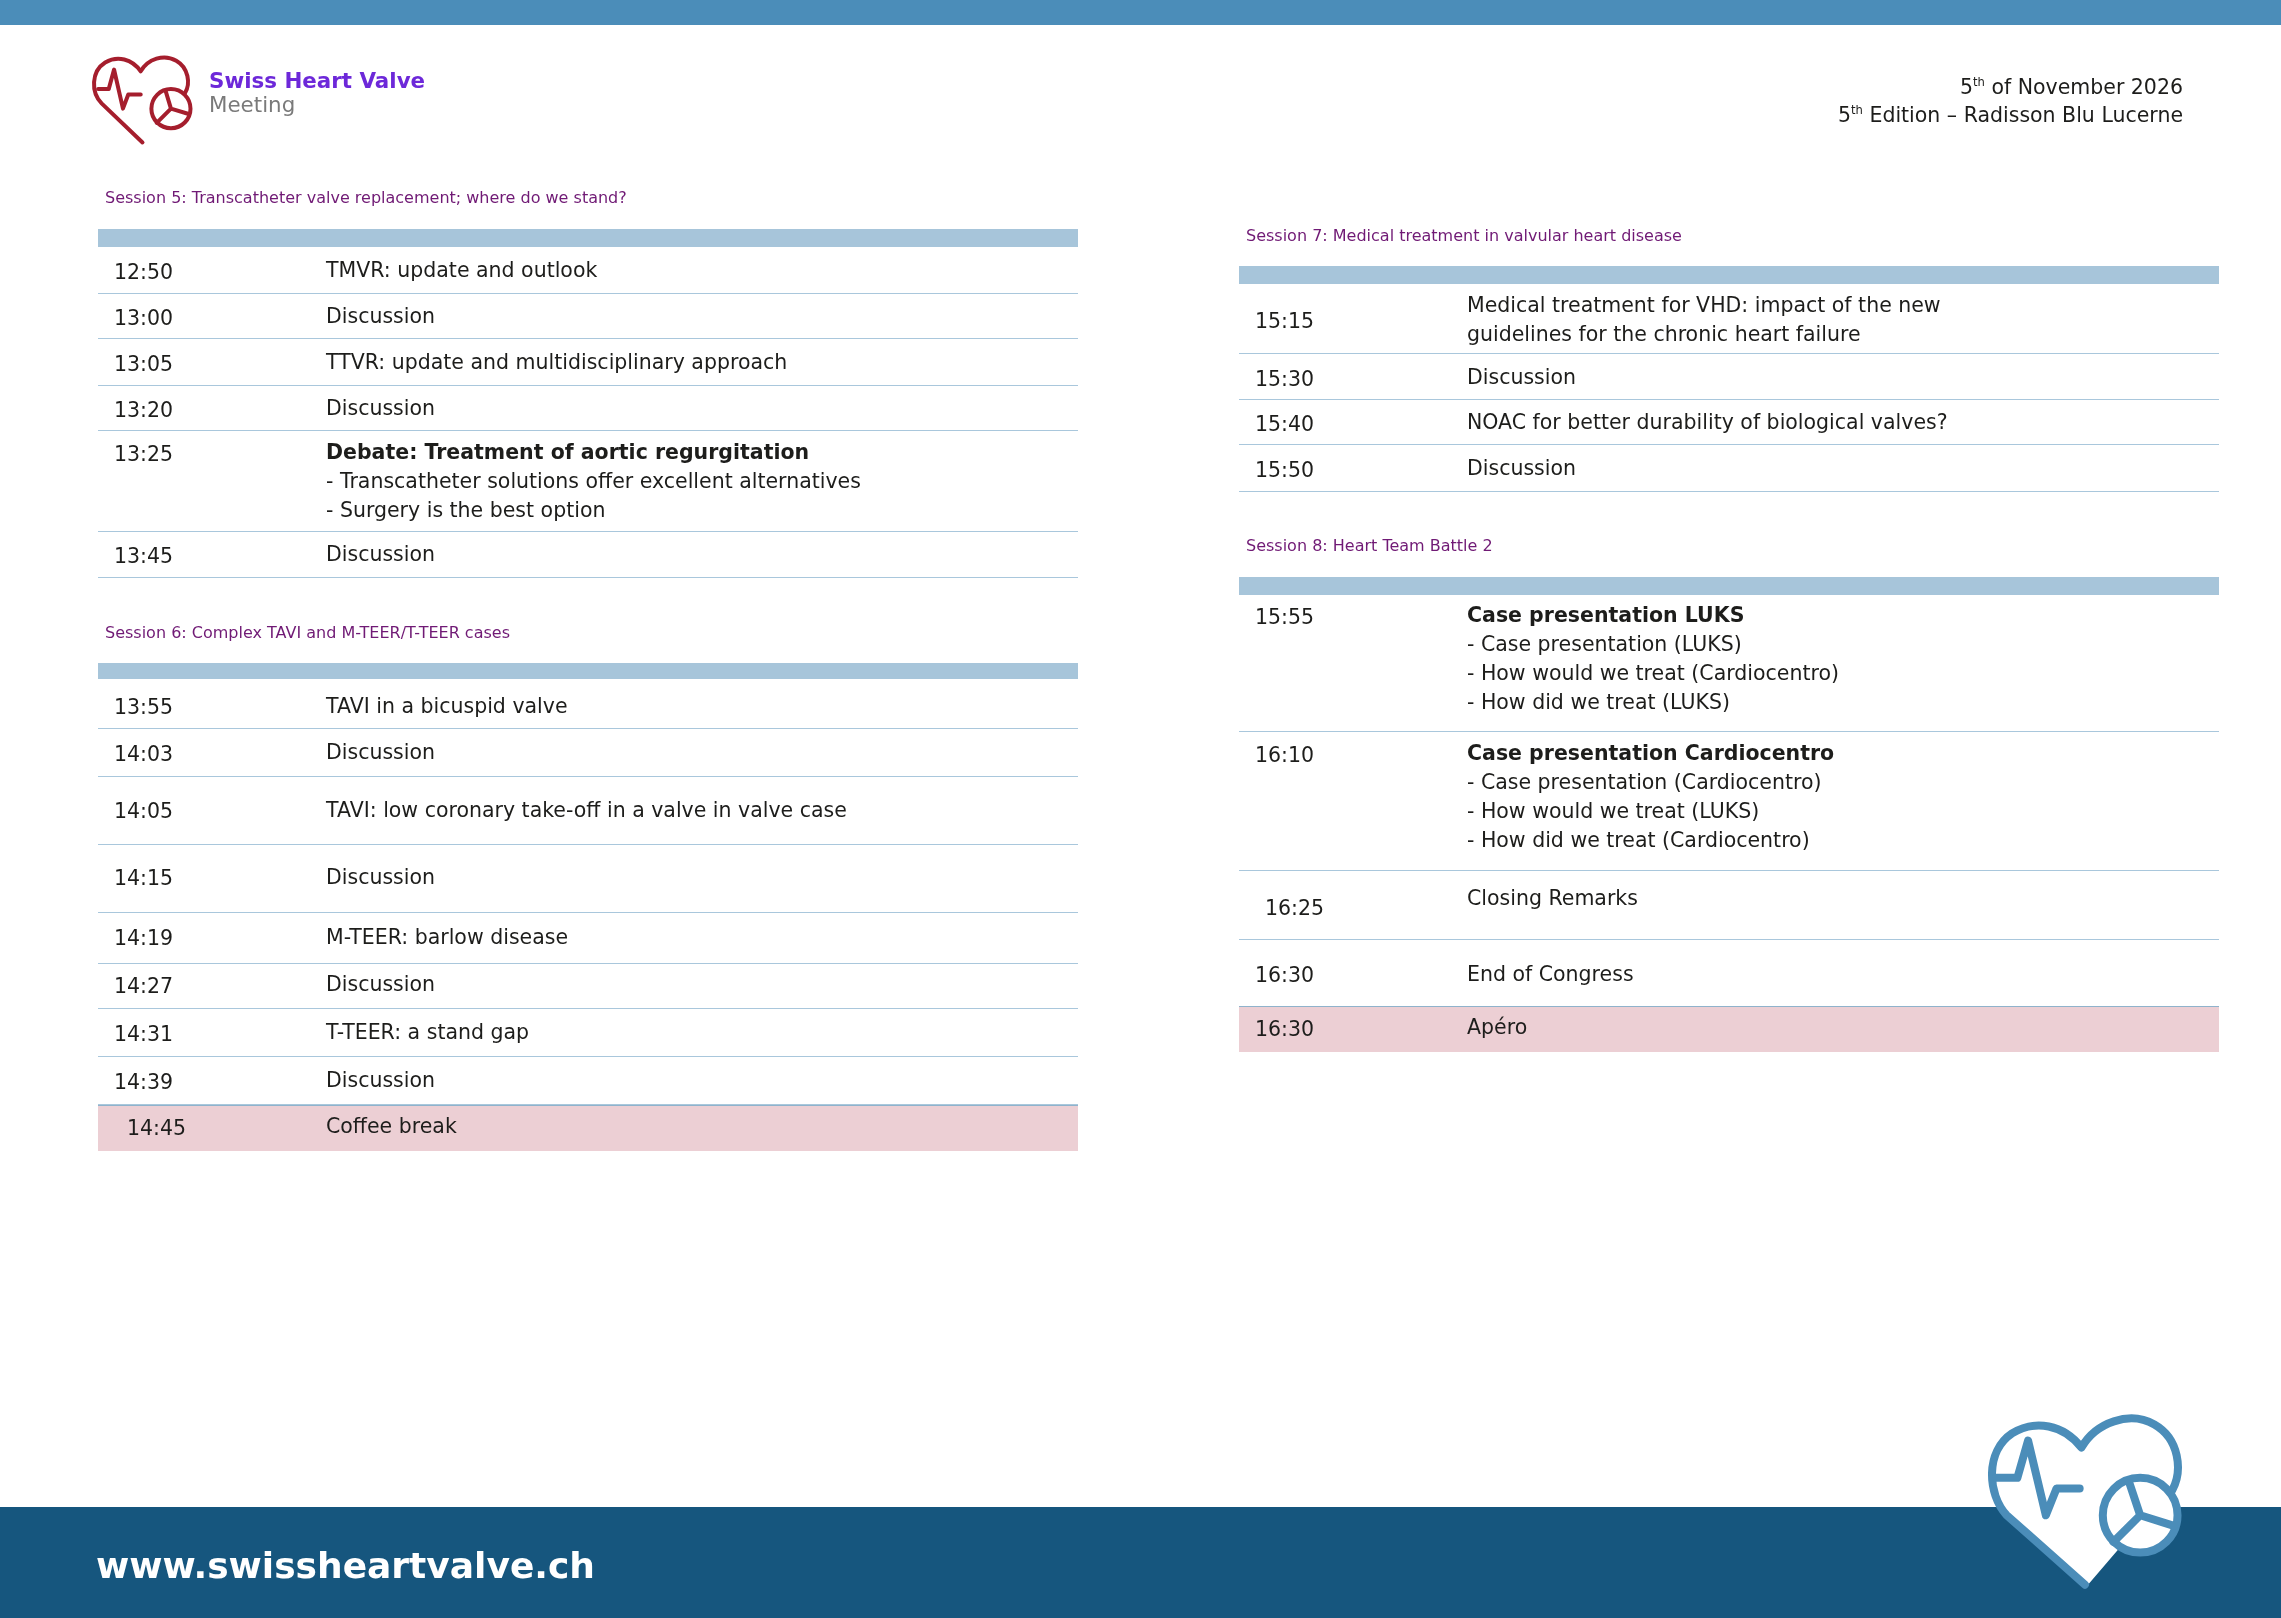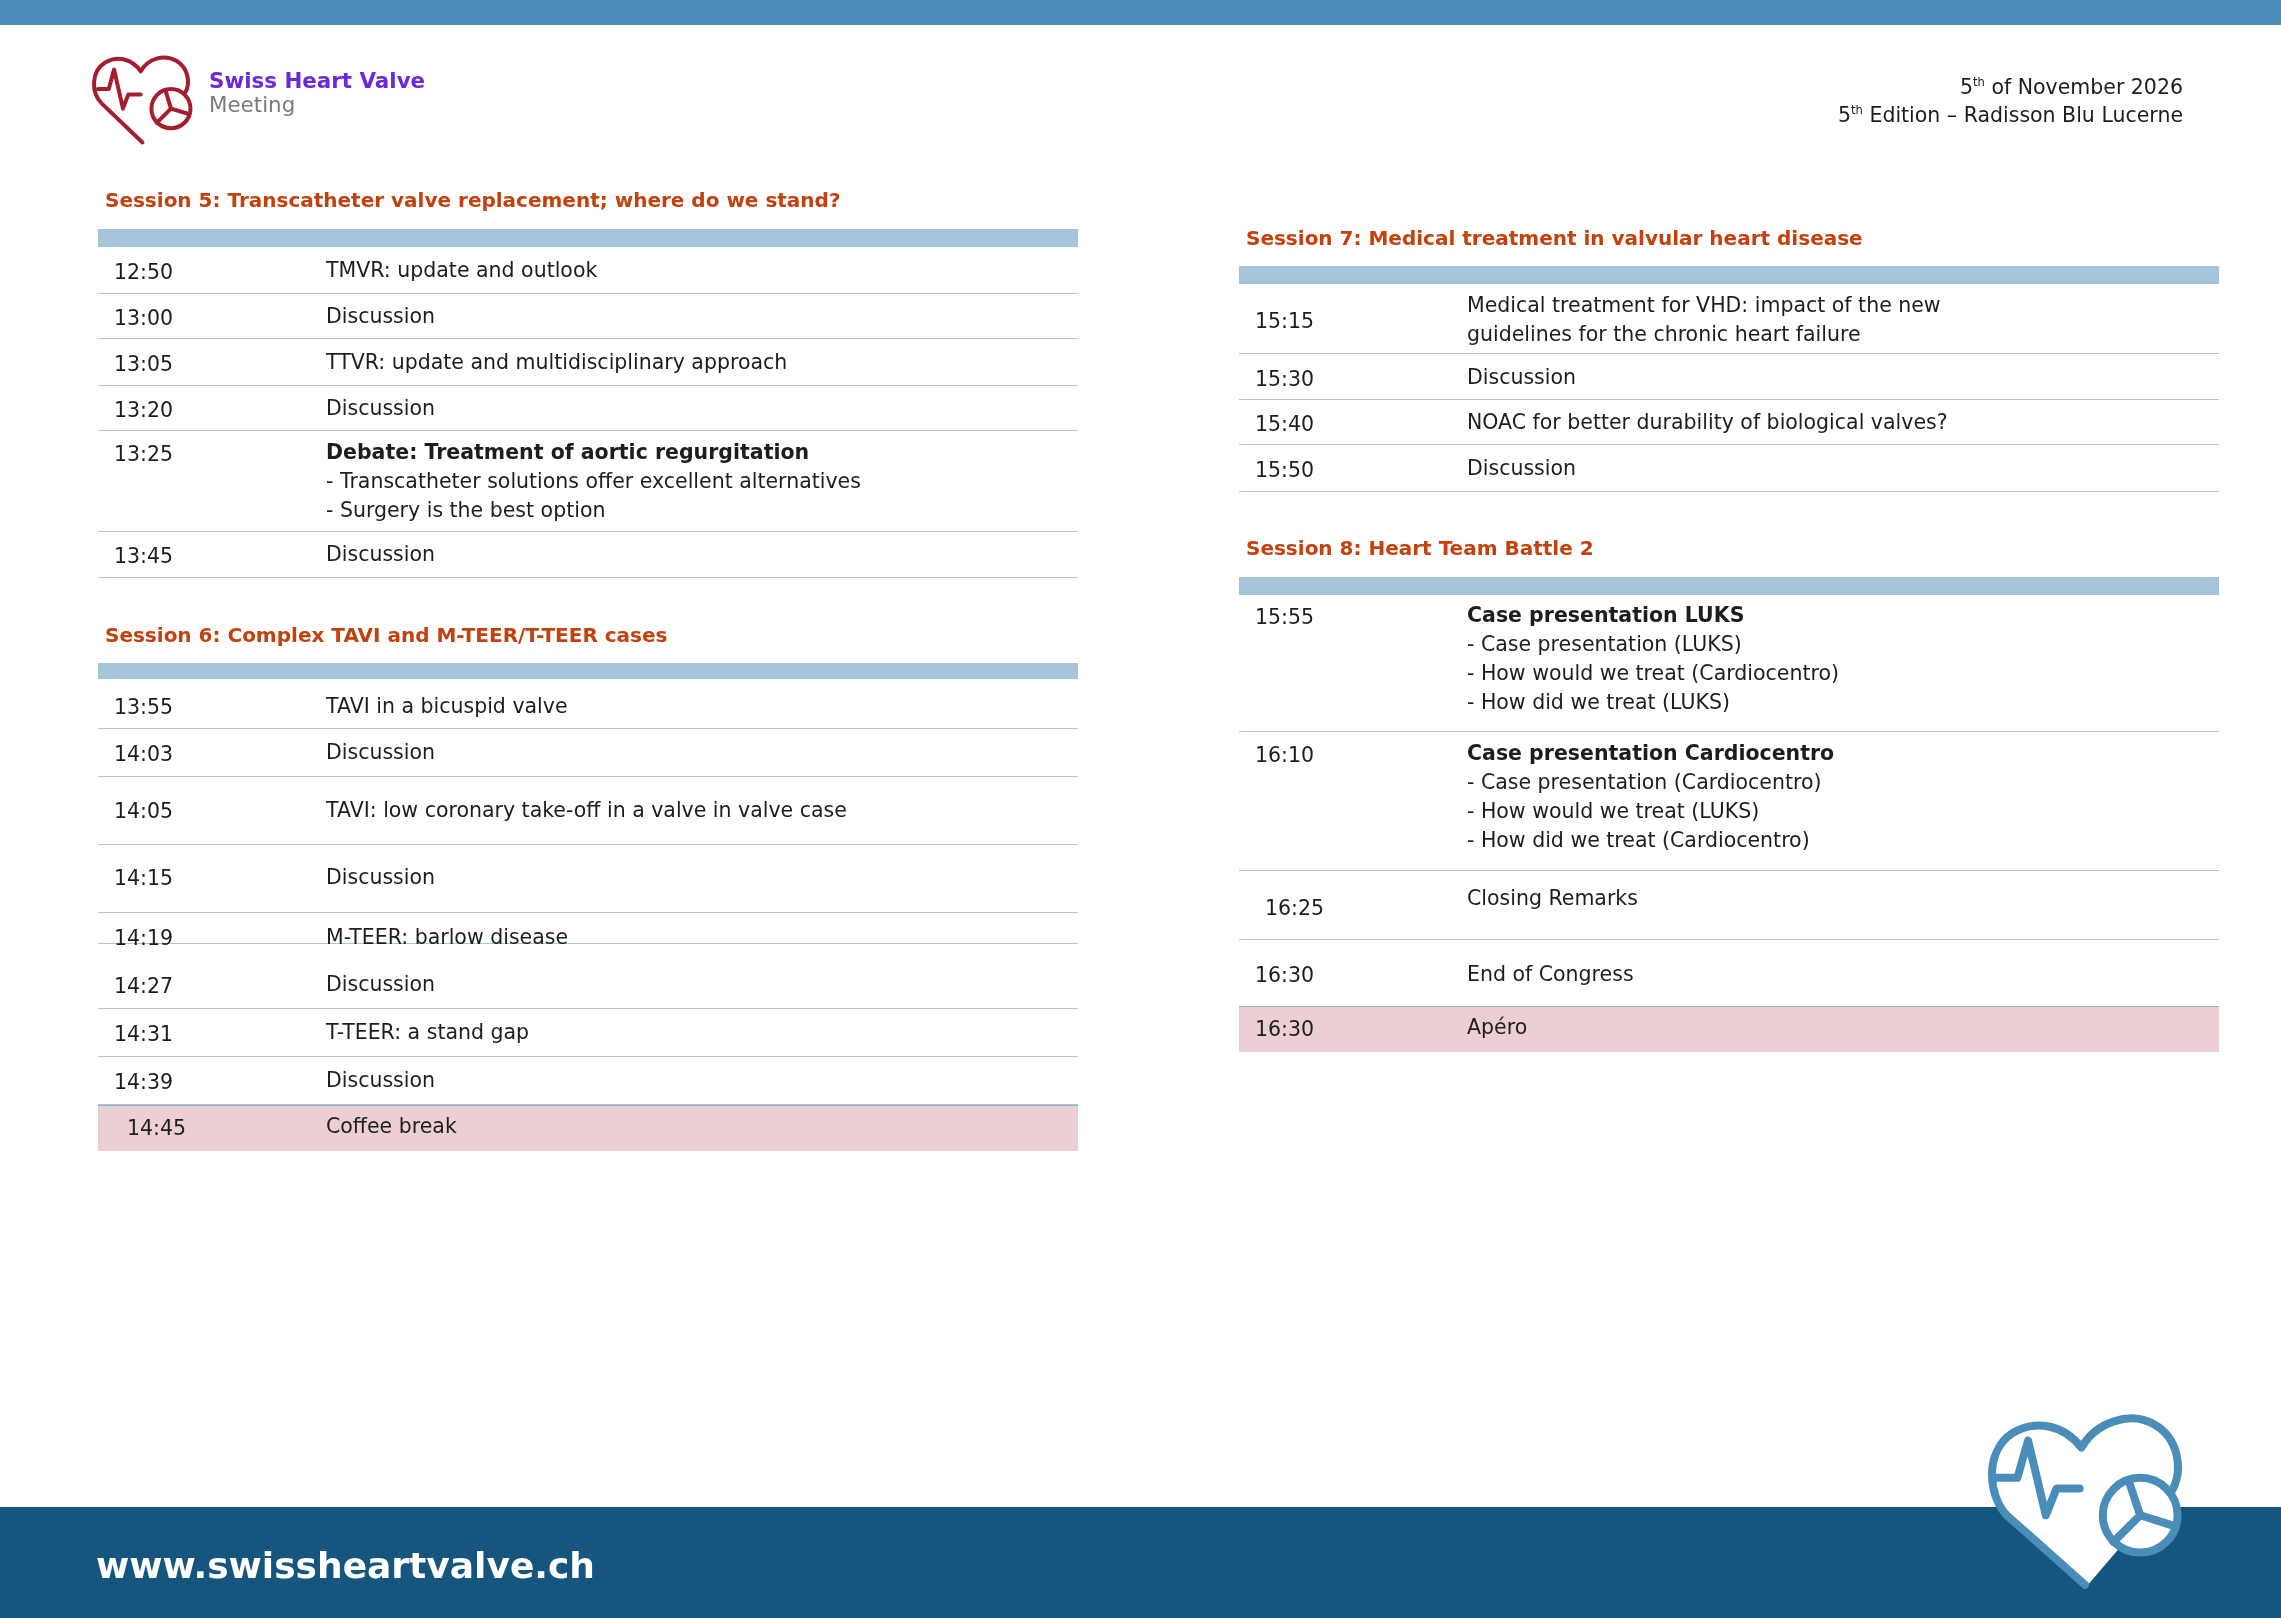--- a/index.html
+++ b/index.html
@@ -5,21 +5,21 @@
   html, body { margin:0; padding:0; }
   body { width:2281px; height:1618px; position:relative; background:#ffffff; overflow:hidden;
          font-family:"DejaVu Sans", sans-serif; color:#1d1d1b; }
   .topbar { position:absolute; left:0; top:0; width:2281px; height:25px; background:#4b8db9; }
   .logo { position:absolute; left:89px; top:50px; width:107px; height:96px; }
   .brand { position:absolute; left:209px; top:68px; }
   .brand .l1 { font-size:21.4px; font-weight:bold; color:#6d28d9; line-height:25px; }
   .brand .l2 { font-size:21.4px; color:#7a7a7a; line-height:23px; }
   .event { position:absolute; right:98px; top:73px; text-align:right; font-size:20.5px; line-height:28px; color:#1d1d1b; }
   .event sup { font-size:11.6px; vertical-align:super; line-height:0; }
-  .sess-title { position:absolute; font-size:20px; font-weight:bold; color:#c2410c; white-space:nowrap; }
+  .sess-title { position:absolute; font-size:16px; font-weight:normal; color:#701a75; white-space:nowrap; }
   .bar { position:absolute; height:18px; background:#a7c5da; }
   .row { position:absolute; border-bottom:1.8px solid #a9c7dc; box-sizing:border-box; }
   .row.pink { background:#eccfd4; border-bottom:none; border-top:1.8px solid #8fb3cc; }
   .time { position:absolute; left:16px; font-size:20.5px; color:#1d1d1b; }
   .desc { position:absolute; left:228px; font-size:20.5px; line-height:29px; color:#1d1d1b; }
   .desc .b { font-weight:bold; }
   .footer { position:absolute; left:0; top:1507px; width:2281px; height:111px; background:#16567e; }
   .url { position:absolute; left:96px; top:1545px; font-size:36px; font-weight:bold; color:#ffffff; }
   .biglogo { position:absolute; left:1980px; top:1401px; width:210px; height:192px; }
 </style>
@@ -91,21 +91,21 @@
   <span class="desc" style="top:9px;">Discussion</span>
 </div>
 <div class="row" style="left:98px; top:777px; width:980px; height:68px;">
   <span class="time" style="top:22px;">14:05</span>
   <span class="desc" style="top:18.7px;">TAVI: low coronary take-off in a valve in valve case</span>
 </div>
 <div class="row" style="left:98px; top:845px; width:980px; height:68px;">
   <span class="time" style="top:21.4px;">14:15</span>
   <span class="desc" style="top:18px;">Discussion</span>
 </div>
-<div class="row" style="left:98px; top:912px; width:980px; height:32px;text-align:right;">
+<div class="row" style="left:98px; top:912px; width:980px; height:52px;text-align:right;">
   <span class="time" style="top:14.3px;">14:19</span>
   <span class="desc" style="top:10.7px;">M-TEER: barlow disease</span>
 </div>
 <div class="row" style="left:98px; top:961px; width:980px; height:48px;">
   <span class="time" style="top:12.5px;">14:27</span>
   <span class="desc" style="top:9px;">Discussion</span>
 </div>
 <div class="row" style="left:98px; top:1009px; width:980px; height:48px;">
   <span class="time" style="top:12.5px;">14:31</span>
   <span class="desc" style="top:9px;">T-TEER: a stand gap</span>

